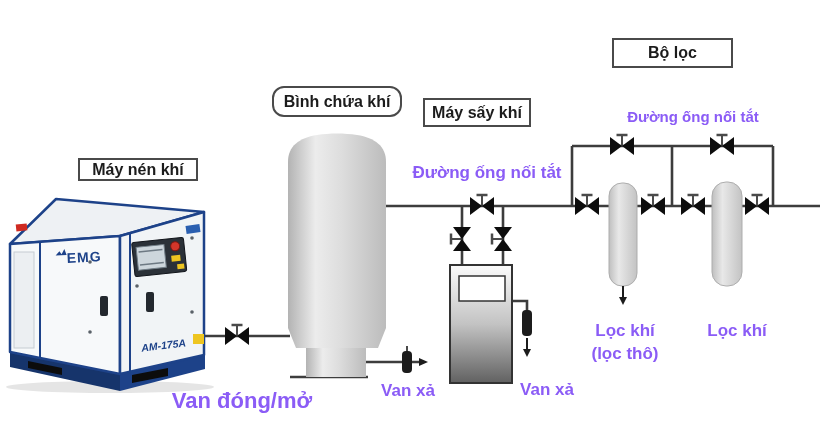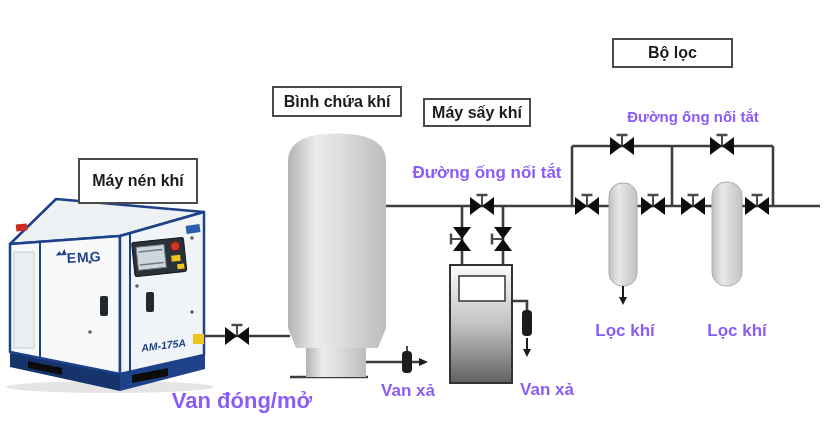--- a/index.html
+++ b/index.html
@@ -171,30 +171,31 @@
 
       <rect x="522" y="310" width="10" height="26" rx="4" fill="#1c1c1c"></rect>
       <line x1="527" y1="338" x2="527" y2="349" stroke="#1c1c1c" stroke-width="2"></line>
       <polygon points="523,349 531,349 527,357" fill="#1c1c1c"></polygon>
 
       <line x1="623" y1="286" x2="623" y2="297" stroke="#1c1c1c" stroke-width="2"></line>
       <polygon points="619,297 627,297 623,305" fill="#1c1c1c"></polygon>
     </g>
   </svg>
 
-  <div class="label-box" style="left:78px; top:158px; width:120px; height:46px;">Máy nén khí</div>
-  <div class="label-box" style="left:272px; top:86px; width:130px; height:31px;">Bình chứa khí</div>
+  <div class="label-box" style="left:78px; top:158px; width:120px; height:23px;">Máy nén khí</div>
+  <div class="label-box" style="left:272px; top:86px; width:130px; height:31px;border-radius:12px;">Bình chứa khí</div>
   <div class="label-box" style="left:423px; top:98px; width:108px; height:29px;">Máy sấy khí</div>
   <div class="label-box" style="left:612px; top:38px; width:121px; height:30px;">Bộ lọc</div>
 
   <div class="free-label" style="left:487px; top:162px; font-size:17px;">Đường ống nối tắt</div>
   <div class="free-label" style="left:693px; top:107px; font-size:15px;">Đường ống nối tắt</div>
   <div class="free-label" style="left:242px; top:386px; font-size:22px;text-align:right;">Van đóng/mở</div>
   <div class="free-label" style="left:408px; top:380px; font-size:17px;">Van xả</div>
   <div class="free-label" style="left:547px; top:379px; font-size:17px;">Van xả</div>
   <div class="free-label" style="left:625px; top:320px; font-size:17px;">
     <span>Lọc khí</span>
+    <span>(lọc thô)</span>
   </div>
   <div class="free-label" style="left:737px; top:320px; font-size:17px;">
     <span>Lọc khí</span>
   </div>
 
 </div>
 
 </body></html>

